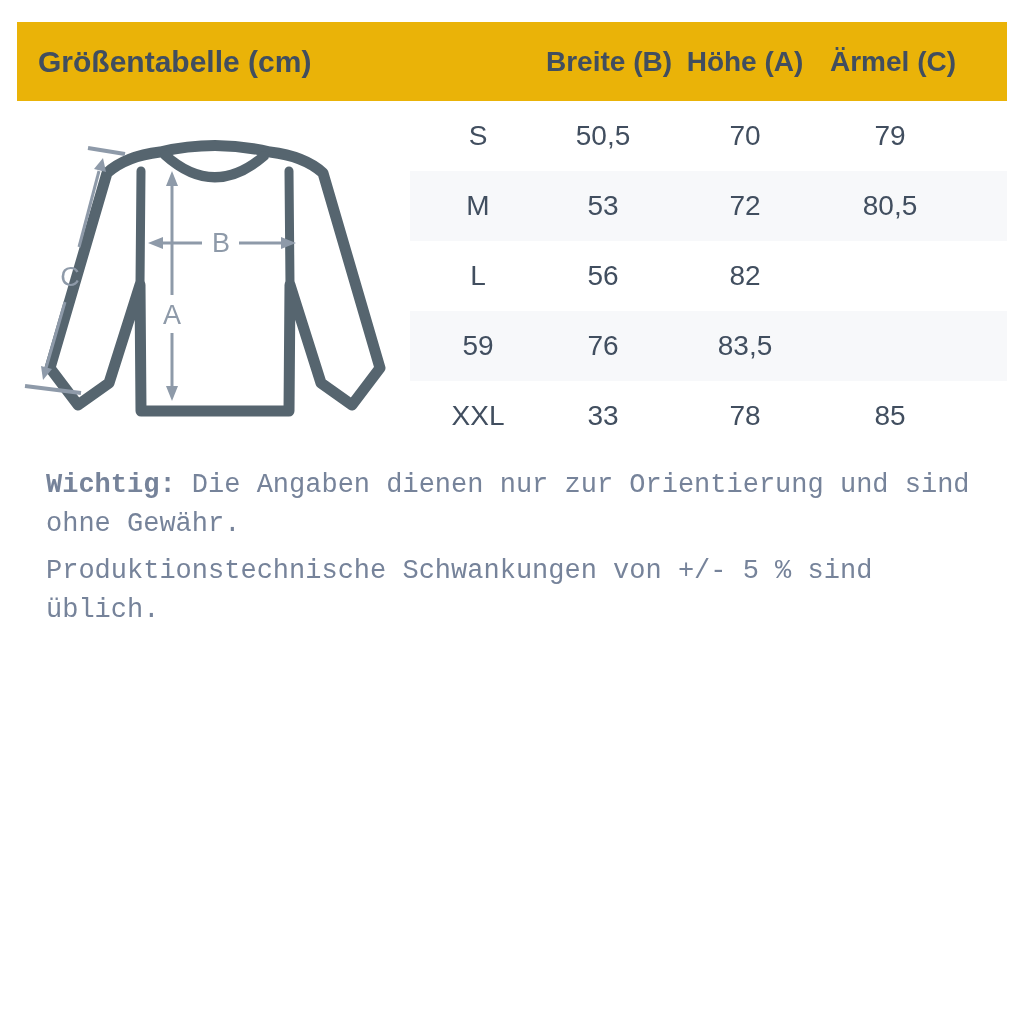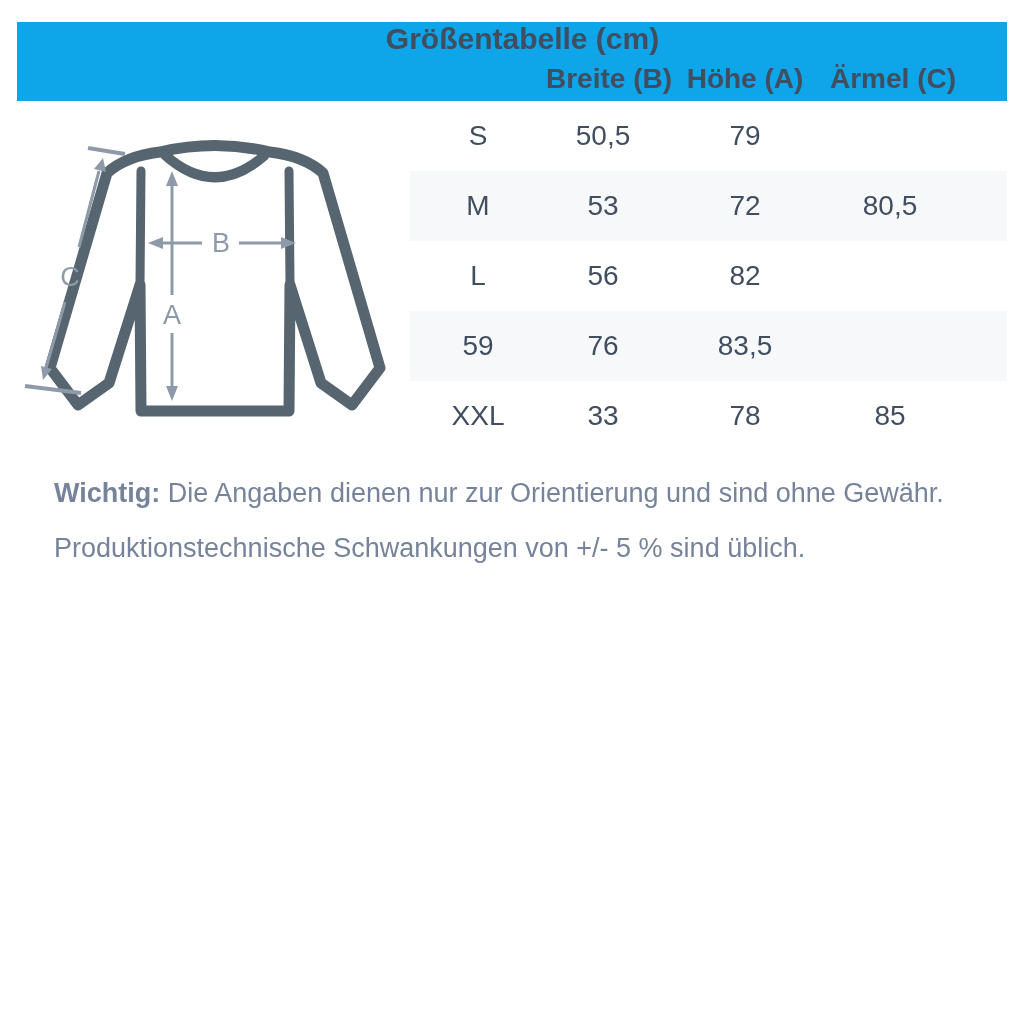--- a/index.html
+++ b/index.html
@@ -9,24 +9,23 @@
     height: 1024px;
     background: #ffffff;
     font-family: "Liberation Sans", sans-serif;
     overflow: hidden;
   }
   
   .header-bar {
     position: absolute;
     left: 17px; top: 22px;
     width: 990px; height: 79px;
-    background: #0ea5e9;
+    background: #eab308;
     display: flex;
     align-items: center;
-    flex-direction: column;
   }
   .header-title {
     padding-left: 21px;
     font-size: 30px;
     font-weight: bold;
     color: #414e5f;
     white-space: nowrap;
   }
   .header-cols {
     margin-left: auto;
@@ -76,21 +75,21 @@
   }
   
   .note {
     position: absolute;
     left: 38px; top: 458px;
     width: 955px;
     font-size: 27px;
     line-height: 39px;
     color: #76839a;
   }
-  .note p { margin: 16px; }
+  .note p { margin: 8px; font-family: Liberation Mono, monospace; }
   .note strong { font-weight: bold; color: #76839a; }
 </style>
 </head>
 <body>
 
 <div class="page">
 
   <div class="header-bar">
     <div class="header-title">Größentabelle (cm)</div>
     <div class="header-cols">
@@ -137,20 +136,21 @@
       <polygon points="78,33 81,47 69,44" stroke="none"></polygon>
       <polygon points="18,255 27,244 16,241" stroke="none"></polygon>
       <text class="dim-label" x="45" y="161" text-anchor="middle" stroke="none">C</text>
     </g>
   </svg>
 
   <div class="size-table">
     <div class="trow">
       <div class="cell">S</div>
       <div class="cell">50,5</div>
+      <div class="cell">70</div>
       <div class="cell">79</div>
       <div class="cell"></div>
     </div>
     <div class="trow">
       <div class="cell">M</div>
       <div class="cell">53</div>
       <div class="cell">72</div>
       <div class="cell">80,5</div>
       <div class="cell"></div>
     </div>

